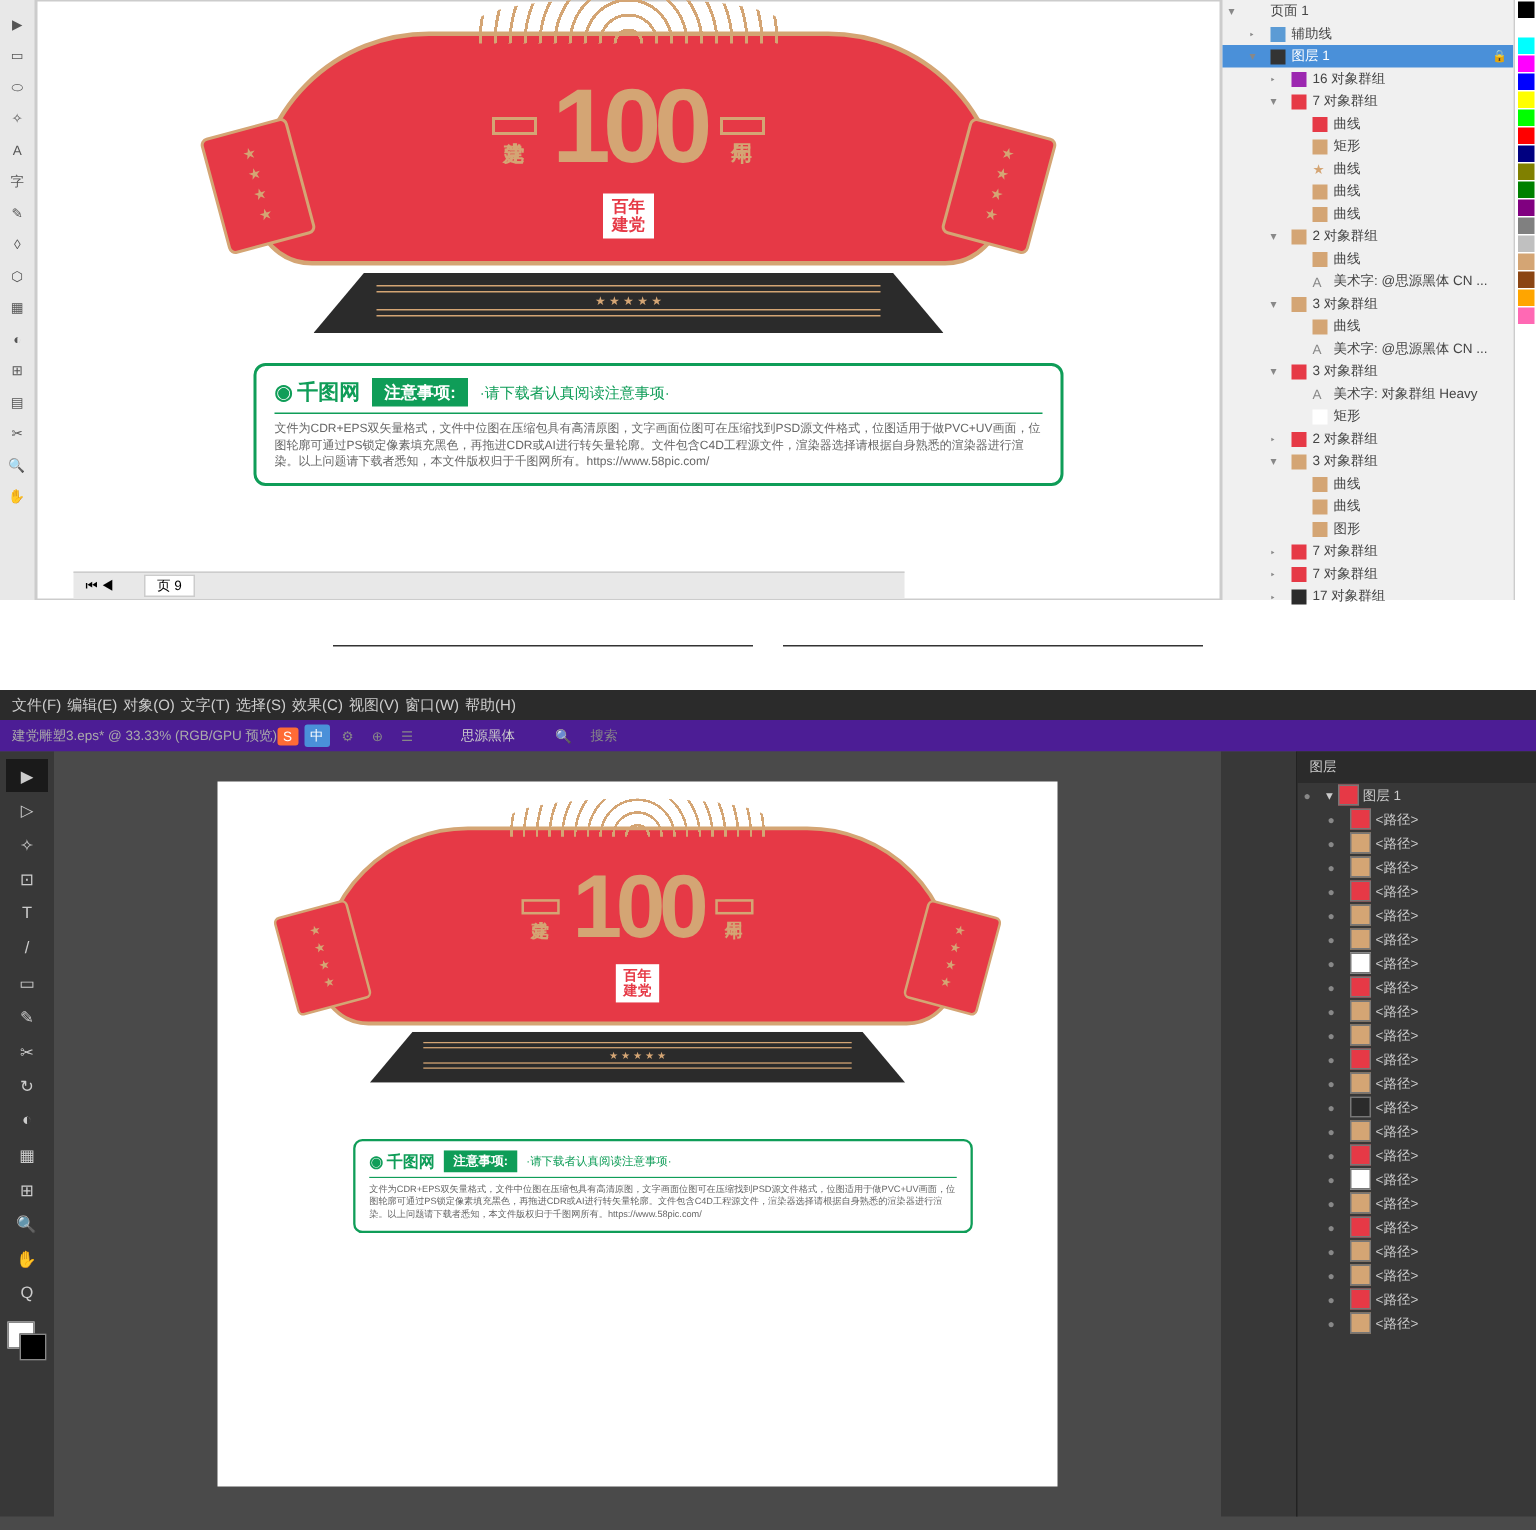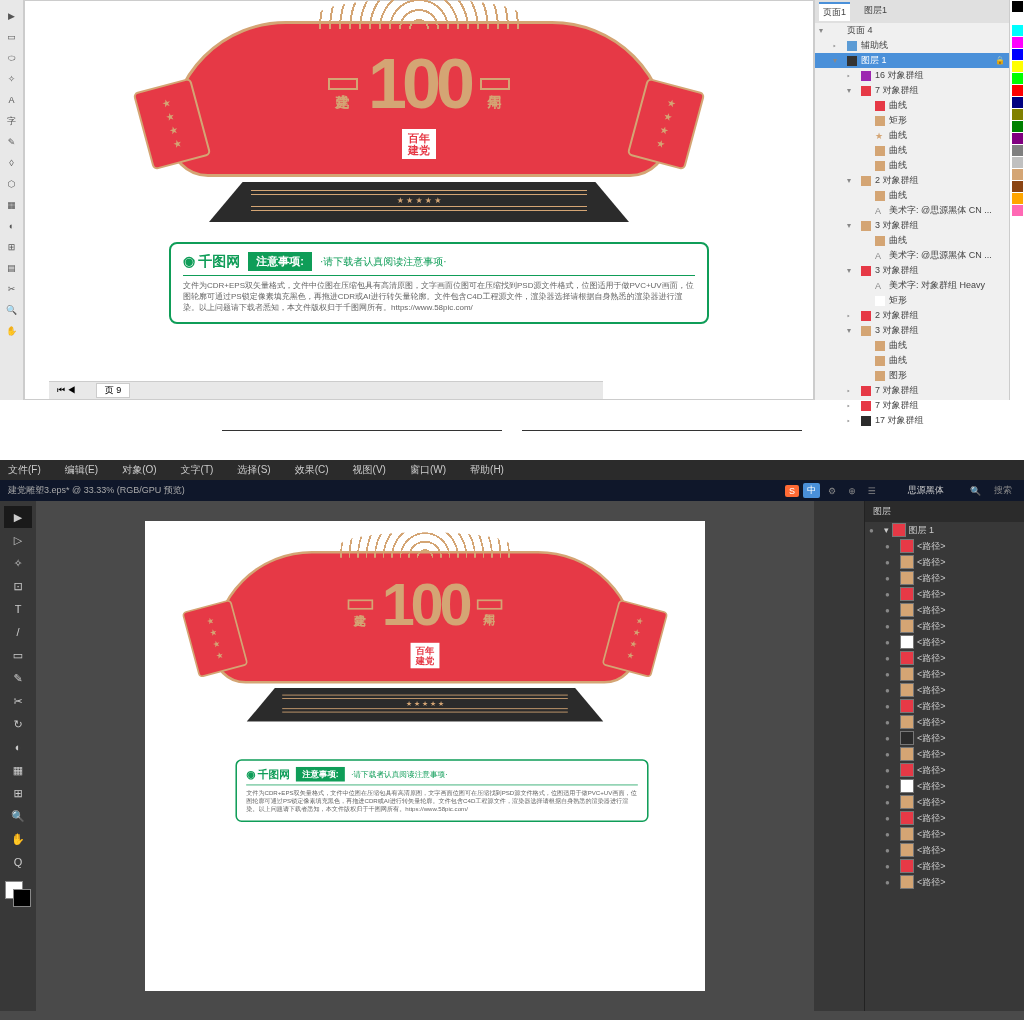--- a/index.html
+++ b/index.html
@@ -40,22 +40,22 @@
 .layer-row.sel{background:#4a90d9;color:#fff}
 .toggle{font-size:8px;color:#888;width:10px}
 .color-strip{width:15px;background:#fff;border-left:1px solid #ccc}
 .color-strip div{width:11px;height:11px;margin:1px auto}
 .status-bar{height:18px;background:#e8e8e8;border-top:1px solid #ccc;font-size:9px;padding:2px 8px;position:absolute;bottom:0;left:24px;right:210px;display:flex;align-items:center}
 .page-tab{background:#fff;border:1px solid #ccc;padding:0 8px;margin-left:20px}
 .divider{display:flex;align-items:center;justify-content:center;height:60px;gap:20px}
 .divider-line{height:1px;background:#333;width:280px}
 .divider-label{background:#4a4a4a;color:#fff;padding:8px 30px;border-radius:20px;font-size:16px;font-weight:bold}
 .bottom-section{height:560px;background:#4a4a4a}
-.ai-menubar{background:#2b2b2b;color:#ccc;font-size:10px;padding:3px 8px;display:flex;gap:24px}
-.ai-titlebar{background:#0f172a;color:#aaa;font-size:9px;padding:3px 8px;display:flex;justify-content:space-between;align-items:center}
+.ai-menubar{background:#2b2b2b;color:#ccc;font-size:10px;padding:3px 8px;display:flex;gap:4px}
+.ai-titlebar{background:#4c1d95;color:#aaa;font-size:9px;padding:3px 8px;display:flex;justify-content:flex-start;align-items:center}
 .ai-badges{display:flex;gap:4px;align-items:center}
 .ai-badges span{padding:1px 4px;border-radius:2px;font-size:9px}
 .ai-body{display:flex;height:510px}
 .ai-tools-l{width:36px;background:#383838;padding:4px 0}
 .ai-tools-l .t{width:28px;height:22px;margin:1px auto;display:flex;align-items:center;justify-content:center;color:#ccc;font-size:11px;cursor:pointer}
 .ai-tools-l .t.sel{background:#1a1a1a}
 .ai-tools-l .fills{margin-top:8px;position:relative;height:30px}
 .ai-tools-l .fill-fg{width:18px;height:18px;background:#fff;border:1px solid #888;position:absolute;left:5px;top:0}
 .ai-tools-l .fill-bg{width:18px;height:18px;background:#000;border:1px solid #888;position:absolute;left:13px;top:8px}
 .ai-canvas-area{flex:1;background:#4a4a4a;display:flex;align-items:flex-start;justify-content:center;padding-top:20px}
@@ -115,29 +115,25 @@
         </div>
         <div class="notice-body">文件为CDR+EPS双矢量格式，文件中位图在压缩包具有高清原图，文字画面位图可在压缩找到PSD源文件格式，位图适用于做PVC+UV画面，位图轮廓可通过PS锁定像素填充黑色，再拖进CDR或AI进行转矢量轮廓。文件包含C4D工程源文件，渲染器选择请根据自身熟悉的渲染器进行渲染。以上问题请下载者悉知，本文件版权归于千图网所有。https://www.58pic.com/</div>
       </div>
     </div>
     <div class="status-bar">
       <span>⏮ ◀</span>
       <span class="page-tab">页 9</span>
     </div>
   </div>
   <div class="cdr-right">
-    <div class="panel-tabs">
-      <span class="active">页面1</span>
-      <span>图层1</span>
-    </div>
     <div id="cdr-layers">
         <div class="layer-row lv0">
           <span class="toggle">▾</span>
           <span class="icon-sq" style="background: transparent;"></span>
-          <span>页面 4</span>
+          <span>页面 1</span>
         </div>
         <div class="layer-row lv1">
           <span class="toggle">‣</span>
           <span class="icon-sq" style="background: rgb(91, 155, 213);"></span>
           <span>辅助线</span>
         </div>
         <div class="layer-row lv1 sel">
           <span class="toggle">▾</span>
           <span class="icon-sq" style="background: rgb(51, 51, 51);"></span>
           <span>图层 1</span>

